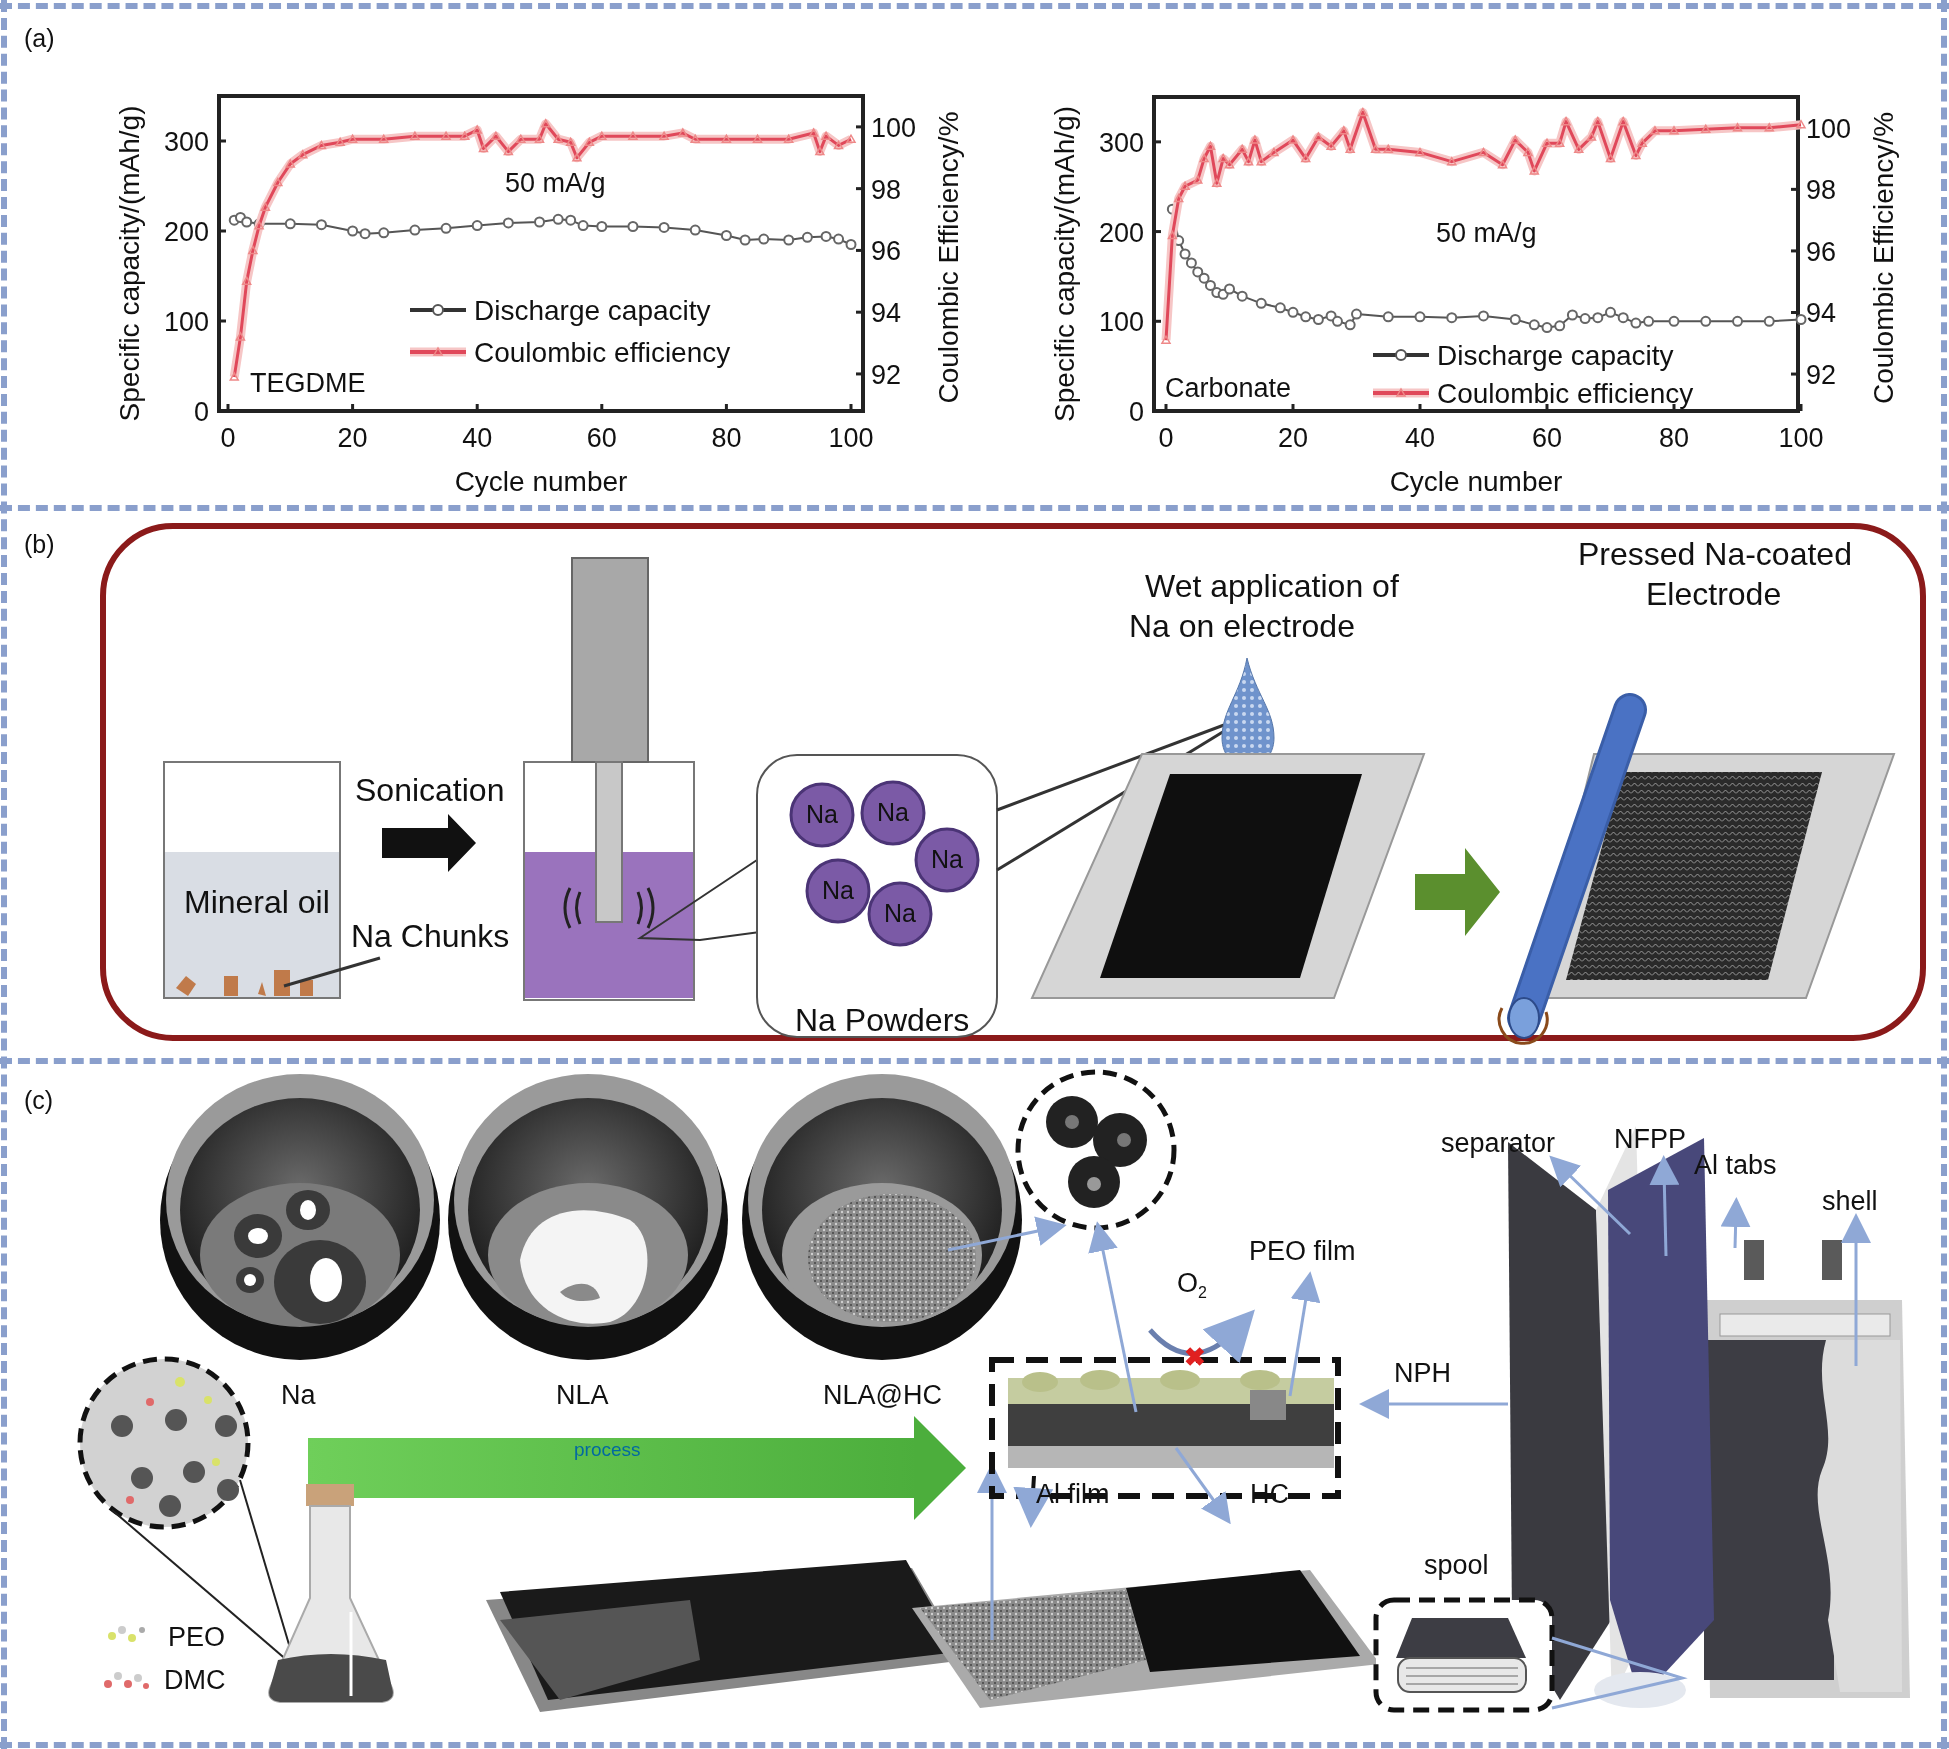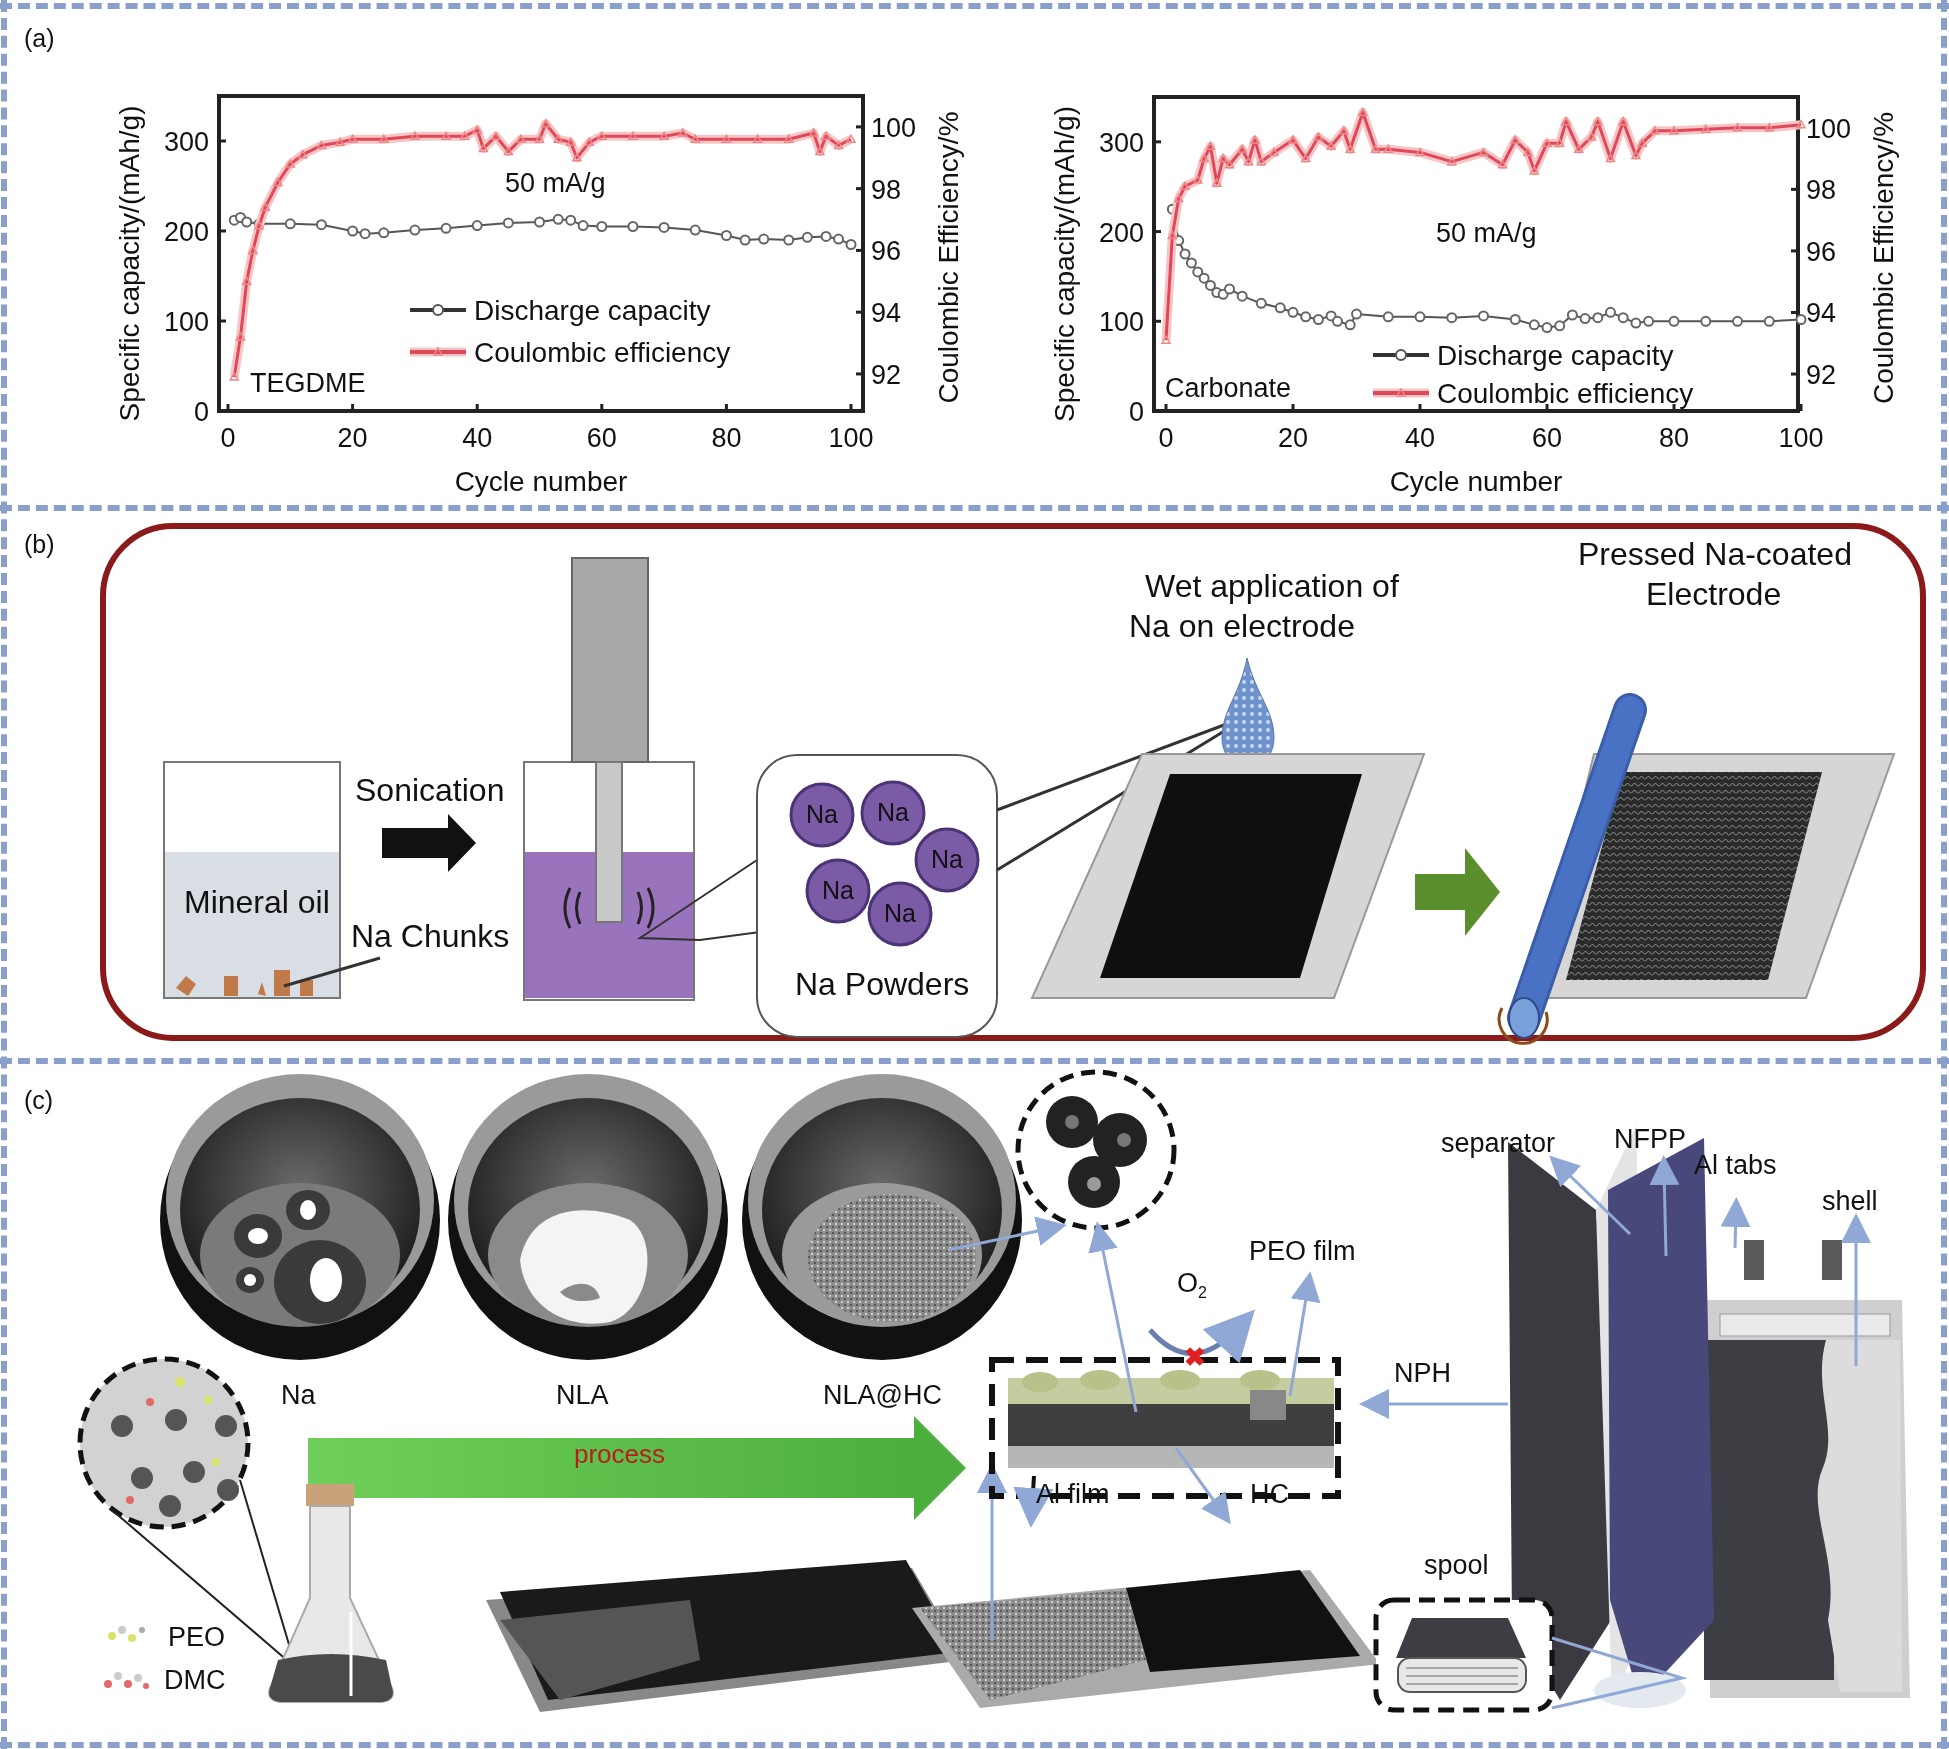--- a/index.html
+++ b/index.html
@@ -342,21 +342,21 @@
     <line x1="1630" y1="200" x2="1524" y2="508" stroke="#3a5ea8" stroke-width="34" stroke-linecap="round"></line>
     <line x1="1630" y1="200" x2="1524" y2="508" stroke="#4a72c4" stroke-width="28" stroke-linecap="round"></line>
     <ellipse cx="1524" cy="508" rx="15" ry="20" fill="#7aa0dc" stroke="#2d4b8a" stroke-width="2"></ellipse>
     <path d="M1502,498 a24,24 0 1 0 44,4" fill="none" stroke="#8a4a1a" stroke-width="3"></path>
   </g>
 </svg>
 
 <div class="txt t28" style="left:355px;top:772px;">Sonication</div>
 <div class="txt t28" style="left:184px;top:884px;">Mineral oil</div>
 <div class="txt t28" style="left:351px;top:918px;text-align:right;">Na Chunks</div>
-<div class="txt t28" style="left:795px;top:966px;">Na Powders</div>
+<div class="txt t28" style="left:795px;top:1002px;">Na Powders</div>
 <div class="txt t28" style="left:1145px;top:568px;">Wet application of</div>
 <div class="txt t28" style="left:1129px;top:608px;">Na on electrode</div>
 <div class="txt t28" style="left:1578px;top:536px;">Pressed Na-coated</div>
 <div class="txt t28" style="left:1646px;top:576px;">Electrode</div>
 <div class="txt" style="left:806px;top:800px;font-size:25px;">Na</div>
 <div class="txt" style="left:877px;top:798px;font-size:25px;">Na</div>
 <div class="txt" style="left:931px;top:845px;font-size:25px;">Na</div>
 <div class="txt" style="left:822px;top:876px;font-size:25px;">Na</div>
 <div class="txt" style="left:884px;top:899px;font-size:25px;">Na</div>
 
@@ -523,21 +523,21 @@
     <line x1="1406" y1="608" x2="1518" y2="608" stroke="#666"></line>
       <line x1="1406" y1="616" x2="1518" y2="616" stroke="#666"></line>
       <line x1="1406" y1="624" x2="1518" y2="624" stroke="#666"></line>
   </g>
   <polyline points="1552,578 1682,618 1552,648" fill="none" stroke="#8fa8d6" stroke-width="3"></polyline>
 </svg>
 
 <div class="txt t26" style="left:281px;top:1380px;">Na</div>
 <div class="txt t26" style="left:556px;top:1380px;">NLA</div>
 <div class="txt t26" style="left:823px;top:1380px;">NLA@HC</div>
-<div class="txt" style="left:574px;top:1439px;font-size:26px;color:#b91c1c;">process</div>
+<div class="txt" style="left:574px;top:1439px;font-size:19px;color:#0369a1;">process</div>
 <div class="txt t26" style="left:168px;top:1622px;">PEO</div>
 <div class="txt t26" style="left:164px;top:1665px;">DMC</div>
 <div class="txt t26" style="left:1249px;top:1236px;">PEO film</div>
 <div class="txt t26" style="left:1177px;top:1268px;"><span>O</span><sub style="font-size:16px;">2</sub></div>
 <div class="txt t26" style="left:1036px;top:1479px;">Al film</div>
 <div class="txt t26" style="left:1250px;top:1479px;">HC</div>
 <div class="txt t26" style="left:1394px;top:1358px;">NPH</div>
 <div class="txt t26" style="left:1441px;top:1128px;">separator</div>
 <div class="txt t26" style="left:1614px;top:1124px;">NFPP</div>
 <div class="txt t26" style="left:1694px;top:1150px;">Al tabs</div>

